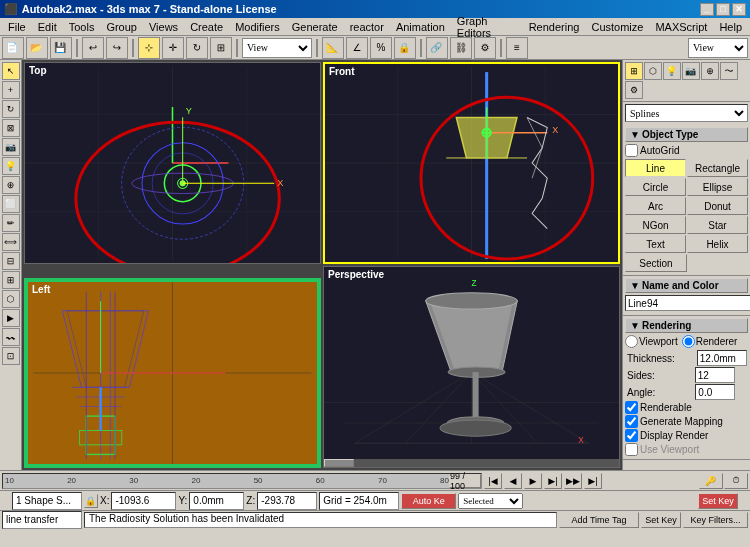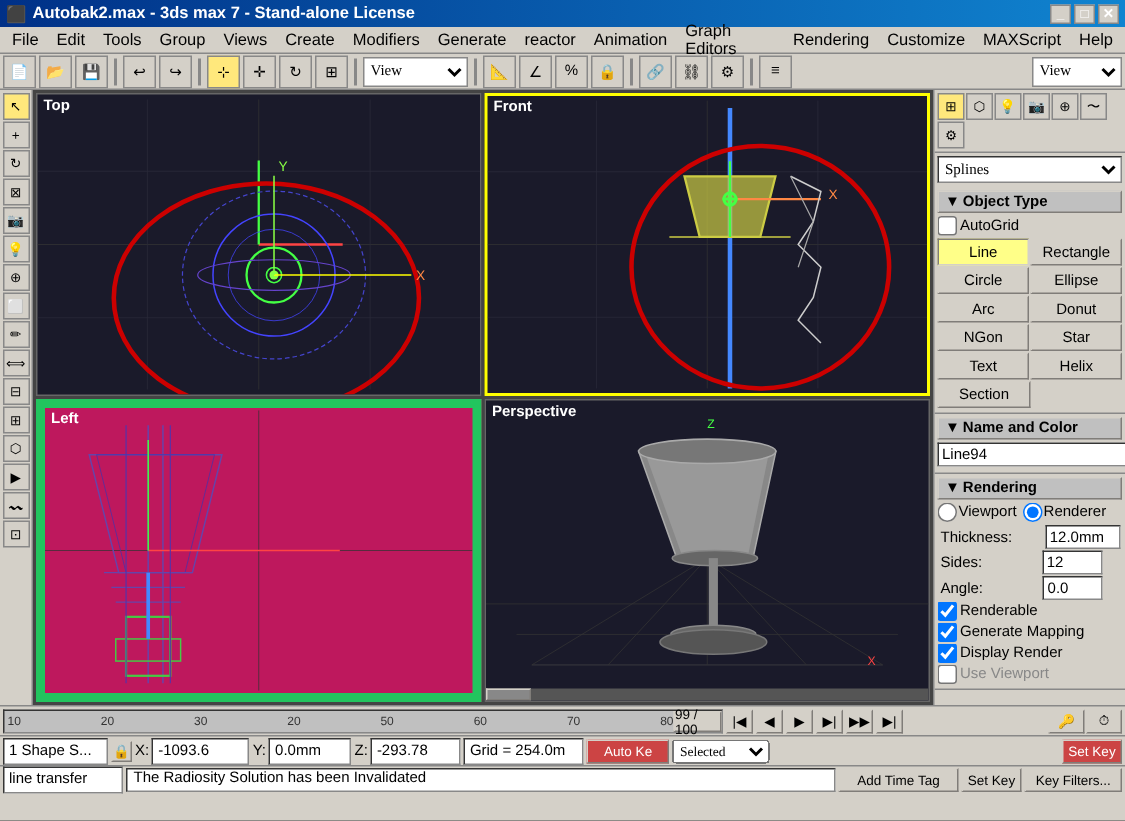--- a/index.html
+++ b/index.html
@@ -206,21 +206,21 @@
         <polyline points="200,50 220,60 215,80 205,95 220,110 215,130 205,145 220,160" stroke="#cccccc" stroke-width="1" fill="none"></polyline>
         <line x1="200" y1="50" x2="215" y2="80" stroke="#aaaaaa" stroke-width="0.8"></line>
         <line x1="215" y1="80" x2="205" y2="110" stroke="#aaaaaa" stroke-width="0.8"></line>
 
         <text x="225" y="65" fill="#ff8844" font-size="9">X</text>
 
         <ellipse cx="180" cy="110" rx="85" ry="80" stroke="#cc0000" stroke-width="3" fill="none"></ellipse>
       </svg>
     </div>
 
-    <div class="viewport" style="position:relative; background:#be185d; border:6px solid #22c55e;">
+    <div class="viewport" style="position:relative; background:#a16207; border:4px solid #22c55e;margin-top:12px;">
       <span class="viewport-label">Left</span>
       <svg viewBox="0 0 290 190" style="position:absolute;top:0;left:0;width:100%;height:100%;">
 
         <line x1="145" y1="0" x2="145" y2="190" stroke="#333" stroke-width="0.5"></line>
         <line x1="0" y1="95" x2="290" y2="95" stroke="#333" stroke-width="0.5"></line>
 
         <line x1="70" y1="10" x2="70" y2="185" stroke="#6644aa" stroke-width="1"></line>
         <line x1="80" y1="10" x2="80" y2="185" stroke="#6644aa" stroke-width="1"></line>
 
         <polygon points="30,30 120,30 100,110 50,110" stroke="#6644aa" stroke-width="1" fill="none"></polygon>
@@ -441,21 +441,21 @@
   <div class="anim-btn">▶|</div>
   <div class="anim-btn">▶▶</div>
   <div class="anim-btn">▶|</div>
 
   <div style="margin-left:auto;display:flex;gap:1px;">
     <div class="anim-btn" style="width:24px;">🔑</div>
     <div class="anim-btn" style="width:24px;">⏱</div>
   </div>
 </div>
 
-<div style="display:flex;align-items:center;background:#d4d0c8;height:20px;border-top:1px solid #888;padding:0 2px;gap:2px;font-size:10px;">
+<div style="display:flex;align-items:center;background:#d4d0c8;height:20px;border-top:1px solid #888;padding:0 12px;gap:2px;font-size:10px;">
   <div class="status-field" style="width:70px;">
     <span>1 Shape S...</span>
   </div>
   <div style="width:14px;height:14px;background:#d4d0c8;border:1px outset #d4d0c8;display:flex;align-items:center;justify-content:center;font-size:9px;">🔒</div>
 
   <span>X:</span>
   <div class="status-field" style="width:65px;">
     <span>-1093.6</span>
   </div>
 

